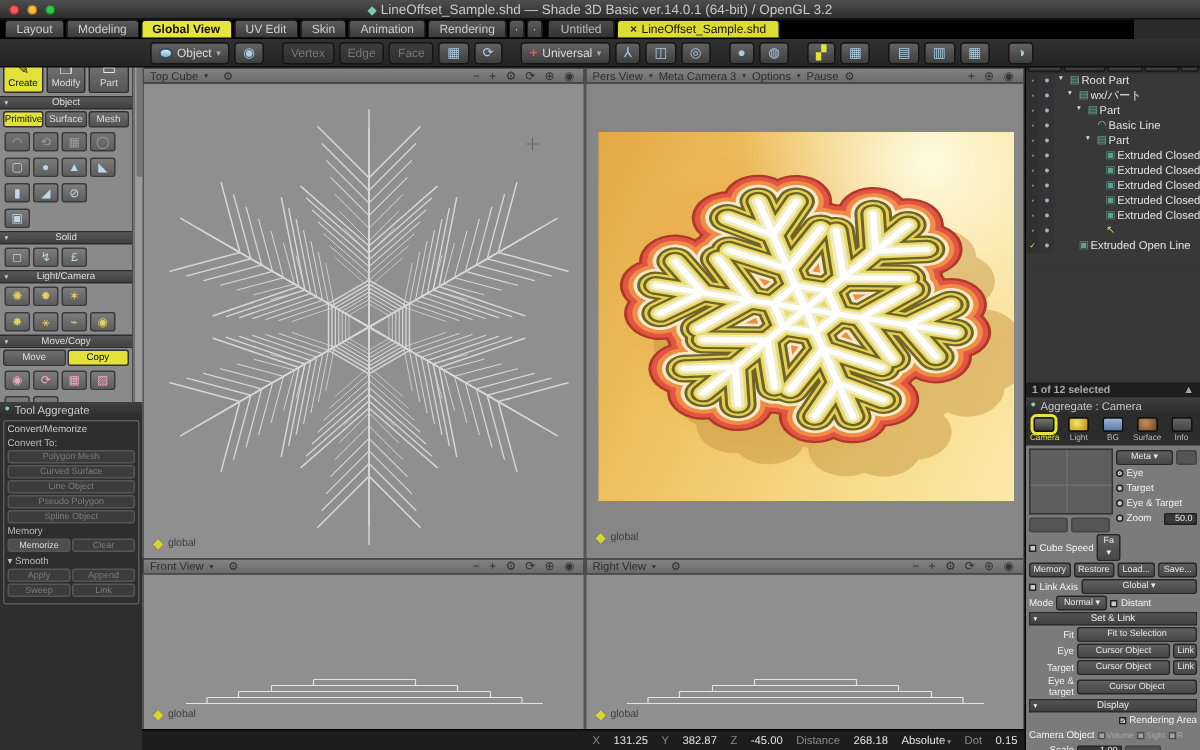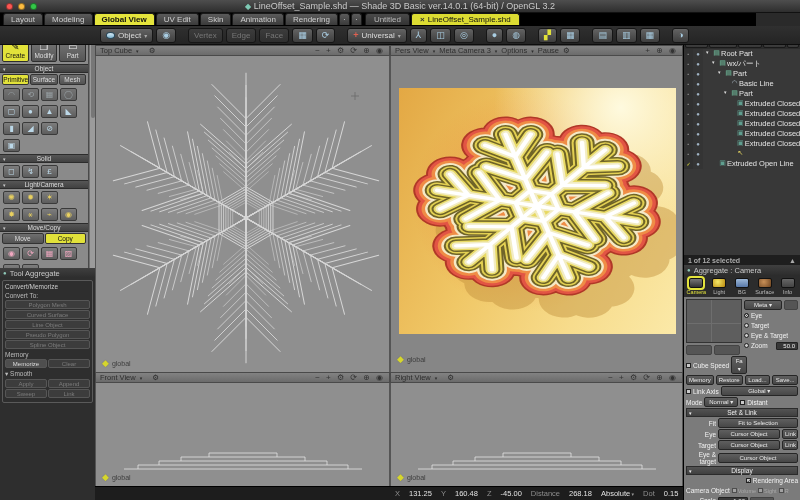--- a/index.html
+++ b/index.html
@@ -474,21 +474,21 @@
     <div class="globalmark">
         <span class="gx">◆</span>
         <span>global</span>
       </div>
   </div>
 
   <div class="statusbar abs" id="statusbar">
       <span class="lb">X</span>
       <span class="vl">131.25</span>
       <span class="lb">Y</span>
-      <span class="vl">160.48</span>
+      <span class="vl">382.87</span>
       <span class="lb">Z</span>
       <span class="vl">-45.00</span>
       <span class="lb">Distance</span>
       <span class="vl">268.18</span>
       <span class="dd"><span>Absolute</span><i> ▾</i></span>
       <span class="lb">Dot</span>
       <span class="vl">0.15</span>
       <span class="lb">Grid</span>
       <span class="vl">2.5</span>
       <span class="dd"><span>mm</span><i> ▾</i></span>

